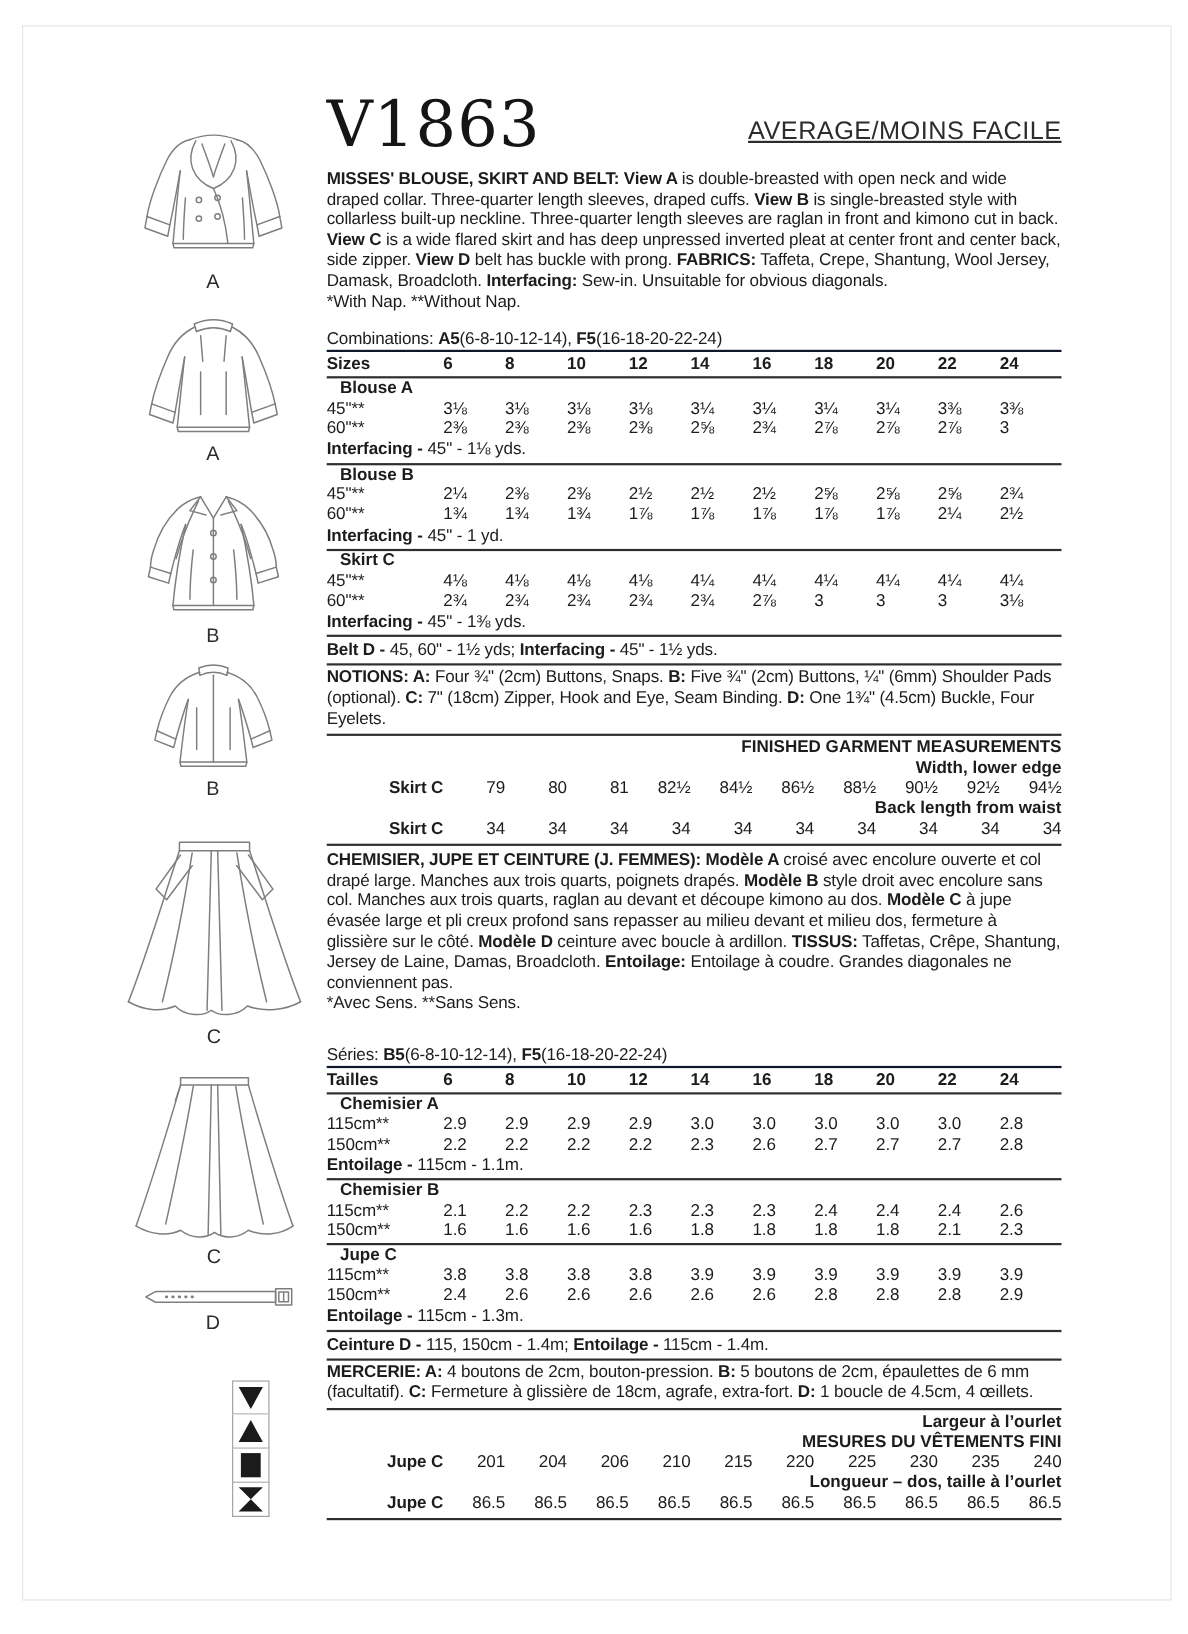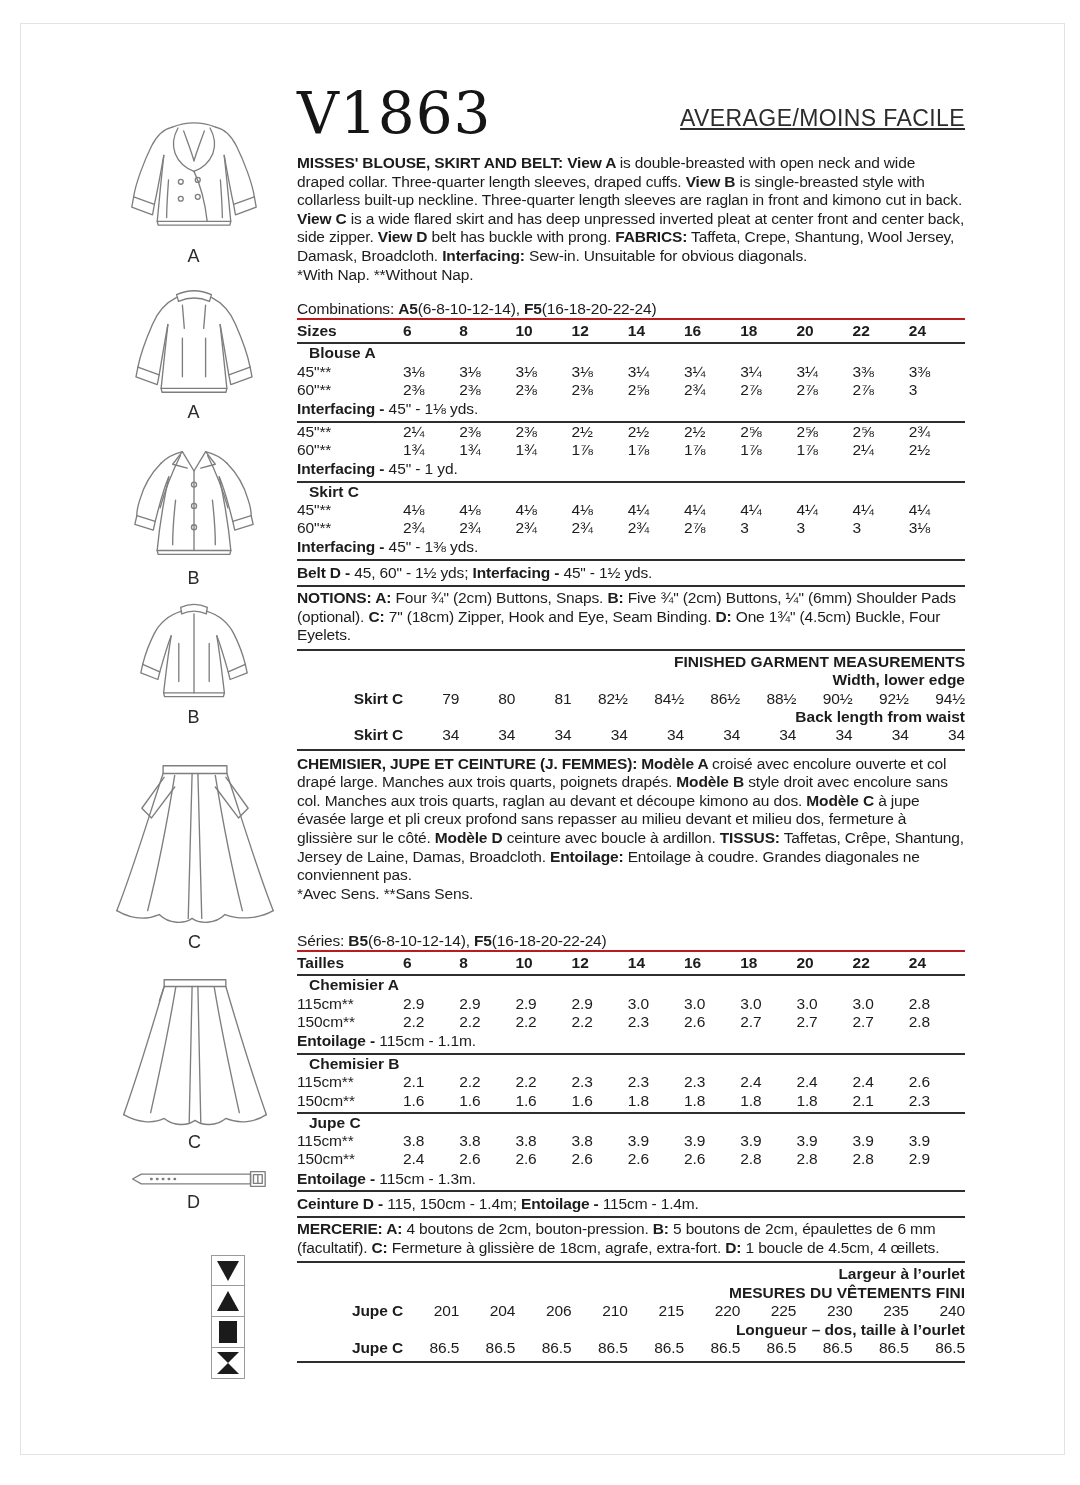--- a/index.html
+++ b/index.html
@@ -26,21 +26,21 @@
         line-height:0.95;font-weight:400;letter-spacing:1px;color:#151515;}
   .difficulty{font-size:23px;color:#2c2c2c;letter-spacing:0.4px;padding-bottom:9px;text-decoration:underline;}
 
   .body-text{font-size:15.5px;line-height:18.6px;letter-spacing:-0.15px;}
   .desc{margin-top:13px;}
   b{font-weight:bold;}
 
   .combos{margin-top:15px;font-size:15.5px;line-height:19px;letter-spacing:-0.15px;}
 
   .grid-row{display:grid;grid-template-columns:106px repeat(10,1fr);}
-  .thead{border-top:2px solid #b91c1c;border-bottom:2px solid #2e2e2e;
+  .thead{border-top:2px solid #0f172a;border-bottom:2px solid #2e2e2e;
         font-weight:bold;font-size:15.5px;line-height:22px;}
   .trow{font-size:15.5px;line-height:18.2px;letter-spacing:-0.1px;}
   .rlabel{white-space:nowrap;}
   .rlabel.bold{font-weight:bold;}
   .cell{white-space:nowrap;}
   .section{border-bottom:2px solid #2e2e2e;padding-bottom:2px;}
   .section-title{font-weight:bold;font-size:15.5px;line-height:18.5px;margin-left:12px;}
   .note-line{font-size:15.5px;line-height:19.5px;letter-spacing:-0.1px;}
   .single-line{border-bottom:2px solid #2e2e2e;padding:2px 0 3px;font-size:15.5px;
         line-height:19px;letter-spacing:-0.15px;}
@@ -269,20 +269,21 @@
             <span class="cell">2¾</span>
             <span class="cell">2⅞</span>
             <span class="cell">2⅞</span>
             <span class="cell">2⅞</span>
             <span class="cell">3</span>
           </div>
         <div class="note-line"><b>Interfacing - </b><span>45" - 1⅛ yds.</span></div>
       </div>
 
       <div class="section">
+        <div class="section-title">Blouse B</div>
         <div class="grid-row trow">
             <span class="rlabel">45"**</span>
             <span class="cell">2¼</span>
             <span class="cell">2⅜</span>
             <span class="cell">2⅜</span>
             <span class="cell">2½</span>
             <span class="cell">2½</span>
             <span class="cell">2½</span>
             <span class="cell">2⅝</span>
             <span class="cell">2⅝</span>

